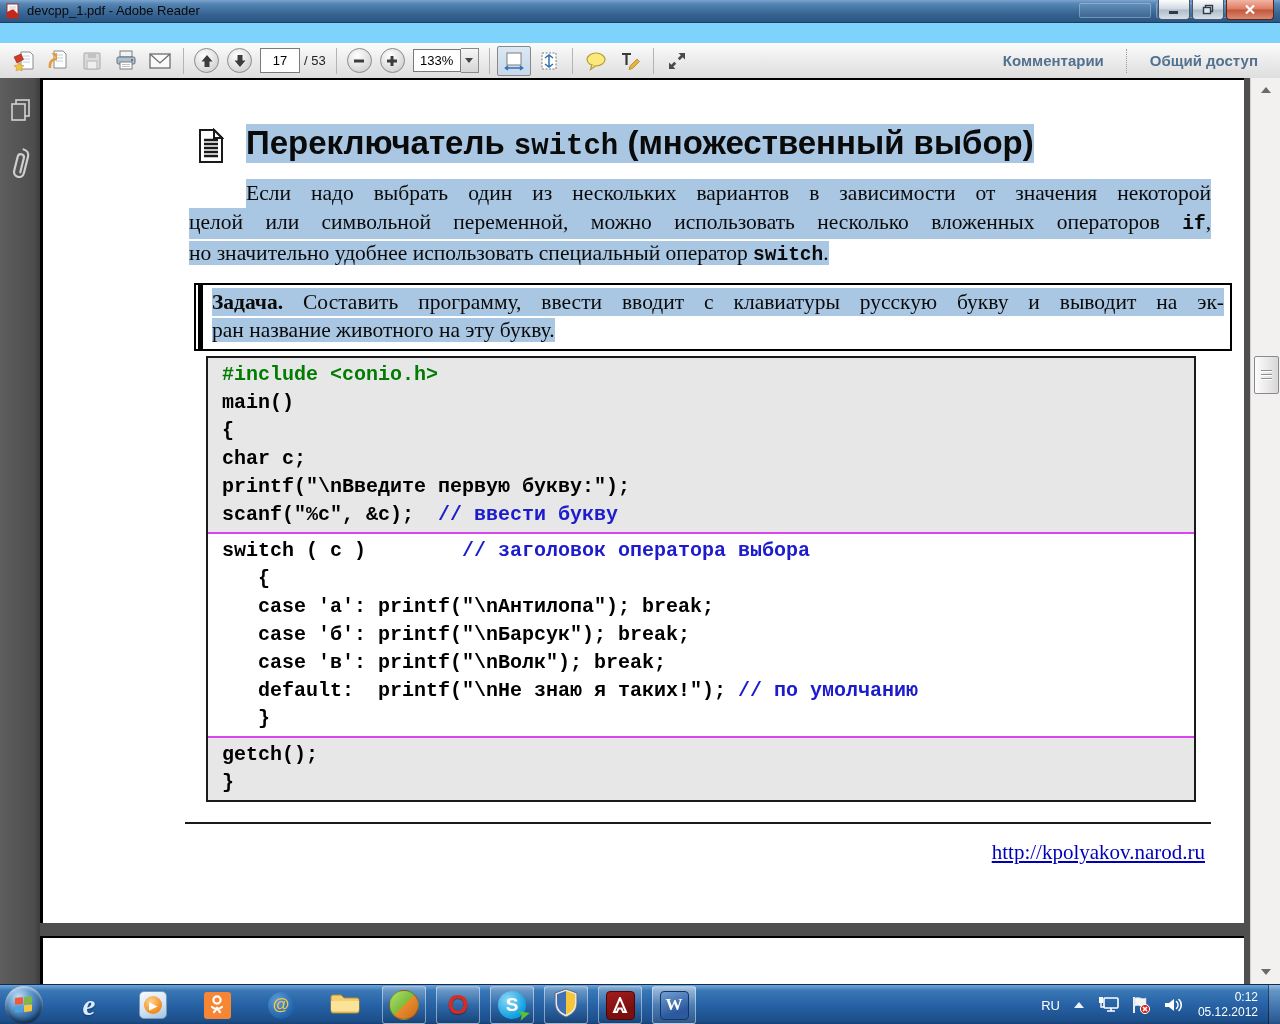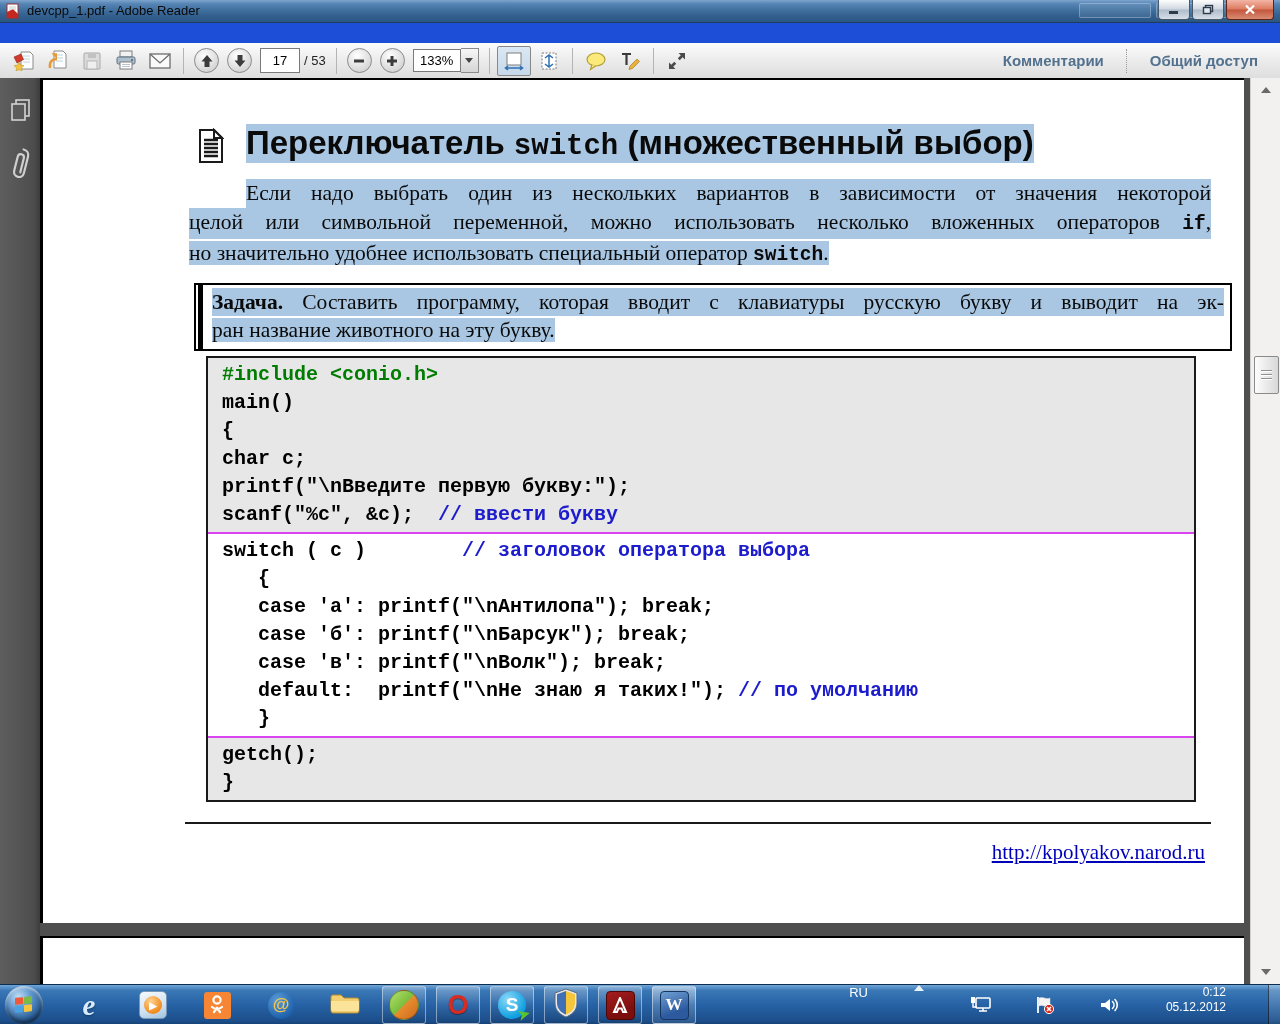--- a/index.html
+++ b/index.html
@@ -1,16 +1,16 @@
 <!DOCTYPE html>
 <html><head>
 <meta charset="utf-8">
 <style>
   html,body{margin:0;padding:0;}
-  #app{position:relative;width:1280px;height:1024px;overflow:hidden;background:#1d4ed8;font-family:"Liberation Sans",sans-serif;}
+  #app{position:relative;width:1280px;height:1024px;overflow:hidden;background:#7dd3fc;font-family:"Liberation Sans",sans-serif;}
 
   
   #titlebar{position:absolute;left:0;top:0;width:1280px;height:22px;
     background:linear-gradient(180deg,#7da4cd 0%,#5584b4 18%,#41719f 45%,#33608f 70%,#2b5682 100%);
     border-bottom:1px solid #1d3c5e;}
   #titlebar .app-ico{position:absolute;left:5px;top:3px;width:16px;height:16px;}
   #titlebar .title-text{position:absolute;left:27px;top:3px;font-size:13px;color:#0a0a0a;}
   .ghost-rect{position:absolute;top:3px;height:13px;border:1px solid rgba(210,225,240,.35);
     background:rgba(255,255,255,.08);border-radius:2px;}
   #win-controls{position:absolute;right:6px;top:0;display:flex;}
@@ -129,21 +129,21 @@
   .g-opera{font:bold 27px "Liberation Sans",sans-serif;color:#d92b21;text-shadow:0 1px 1px rgba(0,0,0,.4);}
   .g-skype{width:28px;height:28px;border-radius:50%;background:radial-gradient(circle at 35% 30%,#8ed9f8,#0e9fe0 70%);
     display:flex;align-items:center;justify-content:center;font:bold 19px "Liberation Sans";color:#fff;position:relative;}
   .g-skype em{position:absolute;right:-4px;bottom:-3px;font-style:normal;color:#58c431;font-size:14px;transform:rotate(-15deg);}
   .g-word{width:27px;height:27px;border-radius:4px;border:1px solid #16355e;
     background:linear-gradient(160deg,#6f9fd4,#2d5a9e 70%);display:flex;align-items:center;justify-content:center;
     font:bold 17px "Liberation Serif",serif;color:#fff;}
   .g-adobe{width:27px;height:27px;border-radius:4px;background:linear-gradient(160deg,#a31d1d,#7c0e0e 70%);
     border:1px solid #4c0606;display:flex;align-items:center;justify-content:center;}
 
-  #tray{margin-left:auto;display:flex;height:100%;color:#fff;gap:32px;}
+  #tray{margin-left:auto;display:flex;align-items:center;height:100%;color:#fff;}
   #tray-lang{font:13px "Liberation Sans";margin-right:14px;}
   #tray-expand{width:0;height:0;border-left:5px solid transparent;border-right:5px solid transparent;
     border-bottom:6px solid #eaf2fa;margin-right:14px;}
   .tray-ico{margin-right:10px;display:flex;align-items:center;}
   #tray-clock{text-align:right;font:12px/15px "Liberation Sans";margin:0 10px 0 4px;}
   #show-desktop{width:11px;height:40px;border-left:1px solid rgba(0,0,0,.55);
     background:linear-gradient(180deg,rgba(255,255,255,.25),rgba(255,255,255,.05));}
 </style>
 </head>
 <body>
@@ -314,21 +314,21 @@
     </span>
     <div id="doc-heading" class="hl"><span class="seg-hsans">Переключатель </span><span class="seg-hmono">switch</span><span class="seg-hsans"> (множественный выбор)</span></div>
     <div id="doc-paragraph">
         <div class="para-line just indent hl-block"><span>Если надо выбрать один из нескольких вариантов в зависимости от значения некоторой</span></div>
         <div class="para-line just hl-block"><span>целой или символьной переменной, можно использовать несколько вложенных операторов </span><span class="seg-mono">if</span><span>,</span></div>
         <div class="para-line"><span class="hl"><span>но значительно удобнее использовать специальный оператор </span><span class="seg-mono">switch</span><span>.</span></span></div>
       </div>
     <div id="task-box">
       <span id="task-bar"></span>
       <div id="task-lines">
-          <div class="task-line just hl-block"><span class="seg-bold">Задача.</span><span> Составить программу, которая вводит с клавиатуры русскую букву и выводит на эк-</span></div>
+          <div class="task-line just hl-block"><span class="seg-bold">Задача.</span><span> Составить программу, ввести вводит с клавиатуры русскую букву и выводит на эк-</span></div>
           <div class="task-line"><span class="hl"><span>ран название животного на эту букву.</span></span></div>
         </div>
     </div>
     <div id="code-block">
         <div class="code-section" style="background: rgb(231, 231, 231);">
           <div class="code-line"><span class="seg-green">#include &lt;conio.h&gt;</span></div>
           <div class="code-line"><span>main()</span></div>
           <div class="code-line"><span>{</span></div>
           <div class="code-line"><span>char c;</span></div>
           <div class="code-line"><span>printf("\nВведите первую букву:");</span></div>

